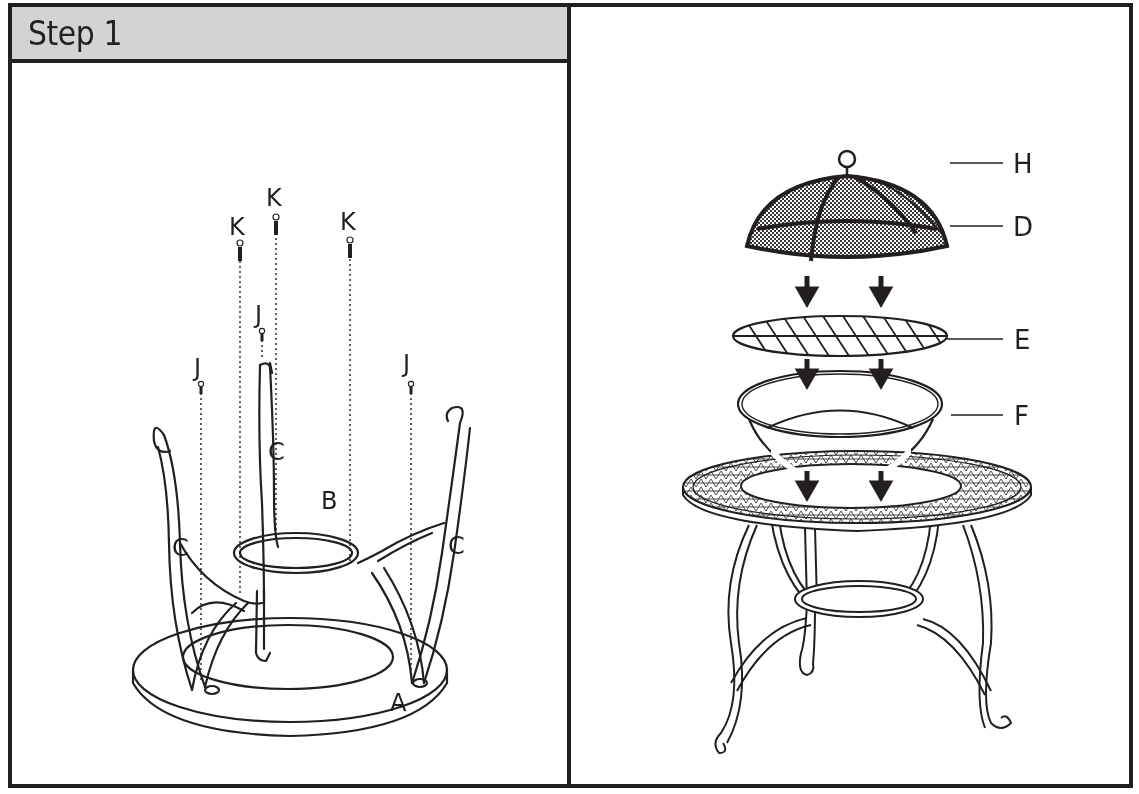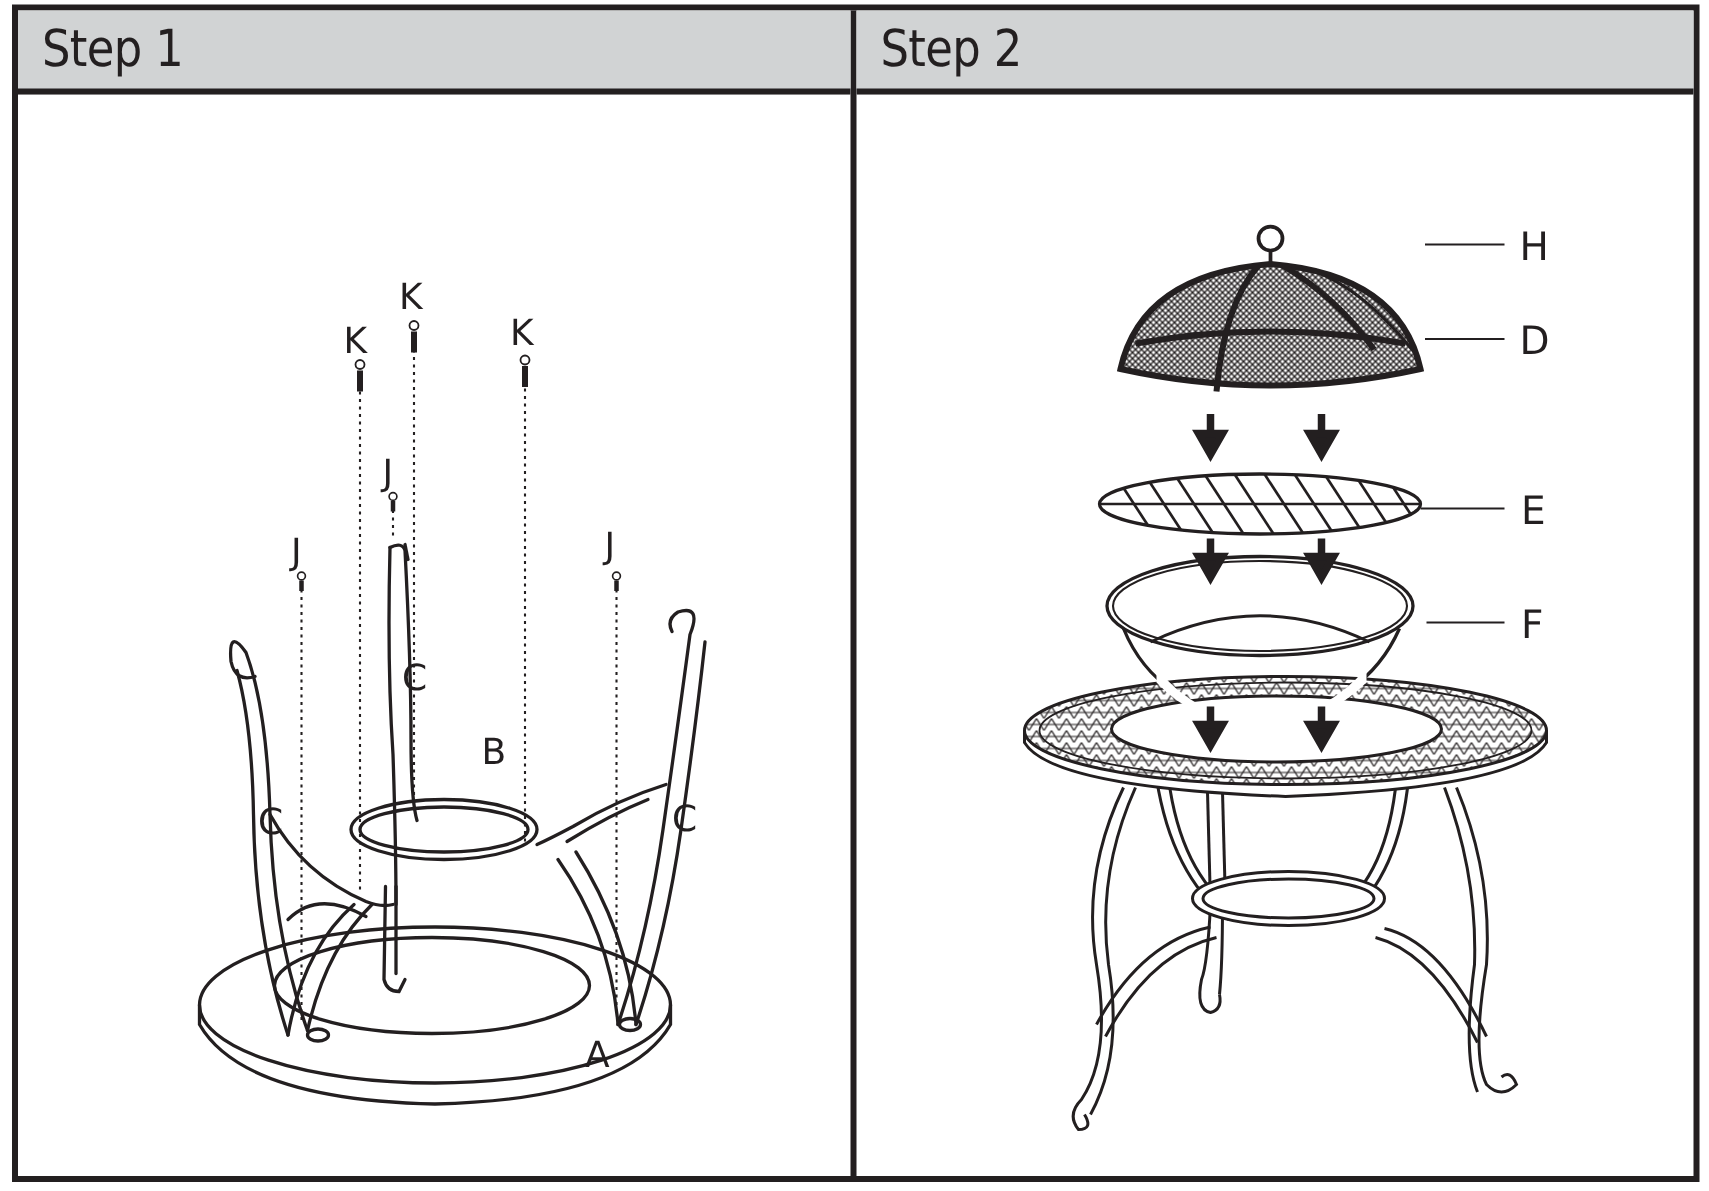--- a/index.html
+++ b/index.html
@@ -118,23 +118,20 @@
           <text x="256" y="397">C</text>
           <text x="160" y="493">C</text>
           <text x="436" y="491">C</text>
           <text x="378" y="648">A</text>
         </g>
       </svg>
     </div>
   </div>
 
   <div class="panel panel-right">
-    <div class="panel-header">
-      <div class="panel-title">Step 2</div>
-    </div>
     <div class="panel-body">
 
       <svg width="558" height="721" viewBox="0 0 558 721">
         <defs>
           <pattern id="mesh" width="4" height="4" patternUnits="userSpaceOnUse">
             <rect width="4" height="4" fill="#fff"></rect>
             <path d="M0 0 L4 4 M4 0 L0 4" stroke="#231f20" stroke-width="0.9"></path>
           </pattern>
           <pattern id="mosaic" width="10" height="8" patternUnits="userSpaceOnUse">
             <rect width="10" height="8" fill="#fff"></rect>

